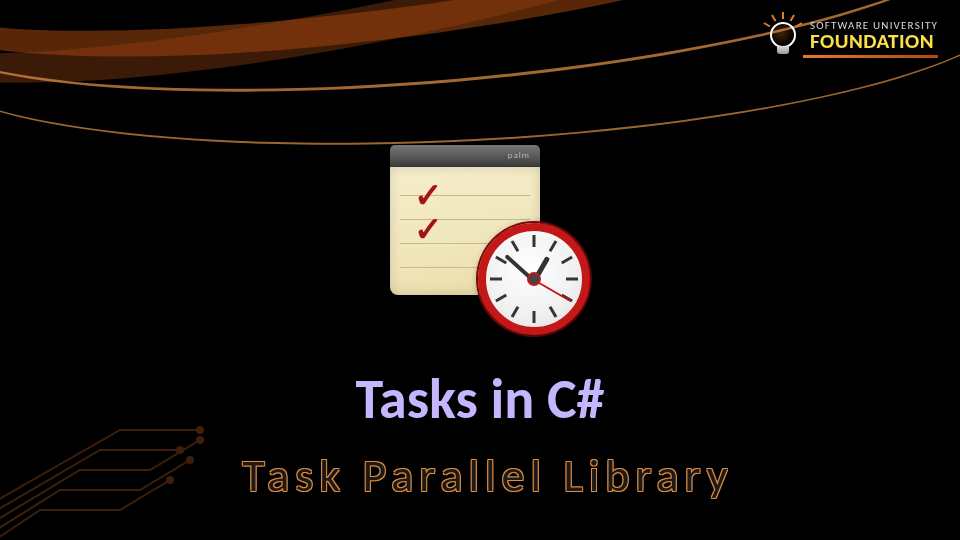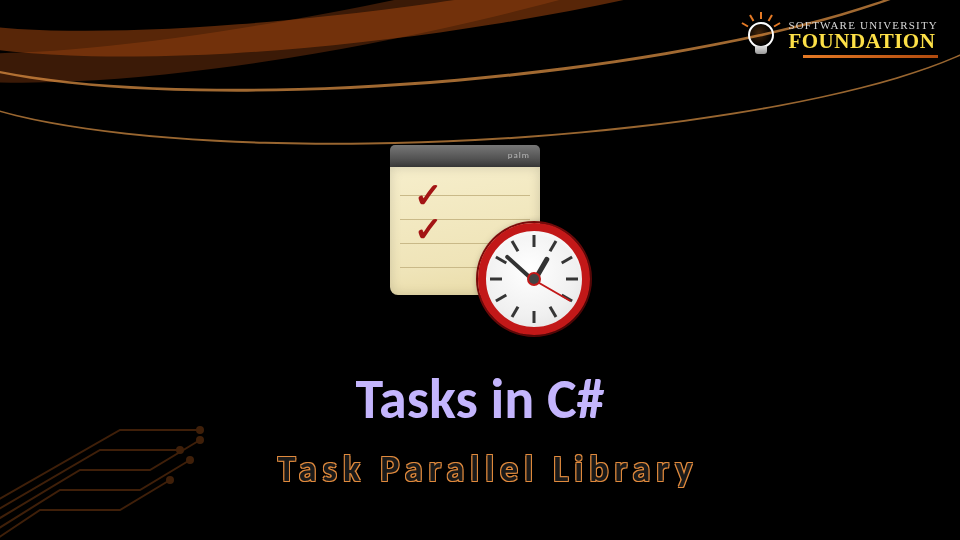--- a/index.html
+++ b/index.html
@@ -77,21 +77,20 @@
   .bulb .base {
     width: 12px; height: 8px;
     background: linear-gradient(#dcdcdc, #9a9a9a);
     position: absolute;
     bottom: 4px; left: 11px;
     border-radius: 0 0 3px 3px;
   }
   .logo-text {
     color: #fff;
     line-height: 1;
-    font-family: Liberation Serif, serif;
   }
   .logo-text .line1 {
     font-size: 11px;
     letter-spacing: 1.2px;
     color: #d9d9d9;
   }
   .logo-text .line2 {
     font-size: 21px;
     font-weight: 800;
     letter-spacing: 0.5px;
@@ -211,22 +210,22 @@
     text-align: center;
   }
   .title {
     color: #c4b5fd;
     font-size: 56px;
     font-weight: 700;
   }
   .subtitle {
     color: #1a1a1a;
     background: transparent;
-    font-size: 36px;
-    font-weight: 700;
+    font-size: 46px;
+    font-weight: 400;
     letter-spacing: 6px;
     margin-top: 14px;
     text-shadow:
        -1px -1px 0 #e08a3d,
         1px -1px 0 #e08a3d,
        -1px  1px 0 #e08a3d,
         1px  1px 0 #e08a3d;
     margin-left: 16px;
   }
 </style>

